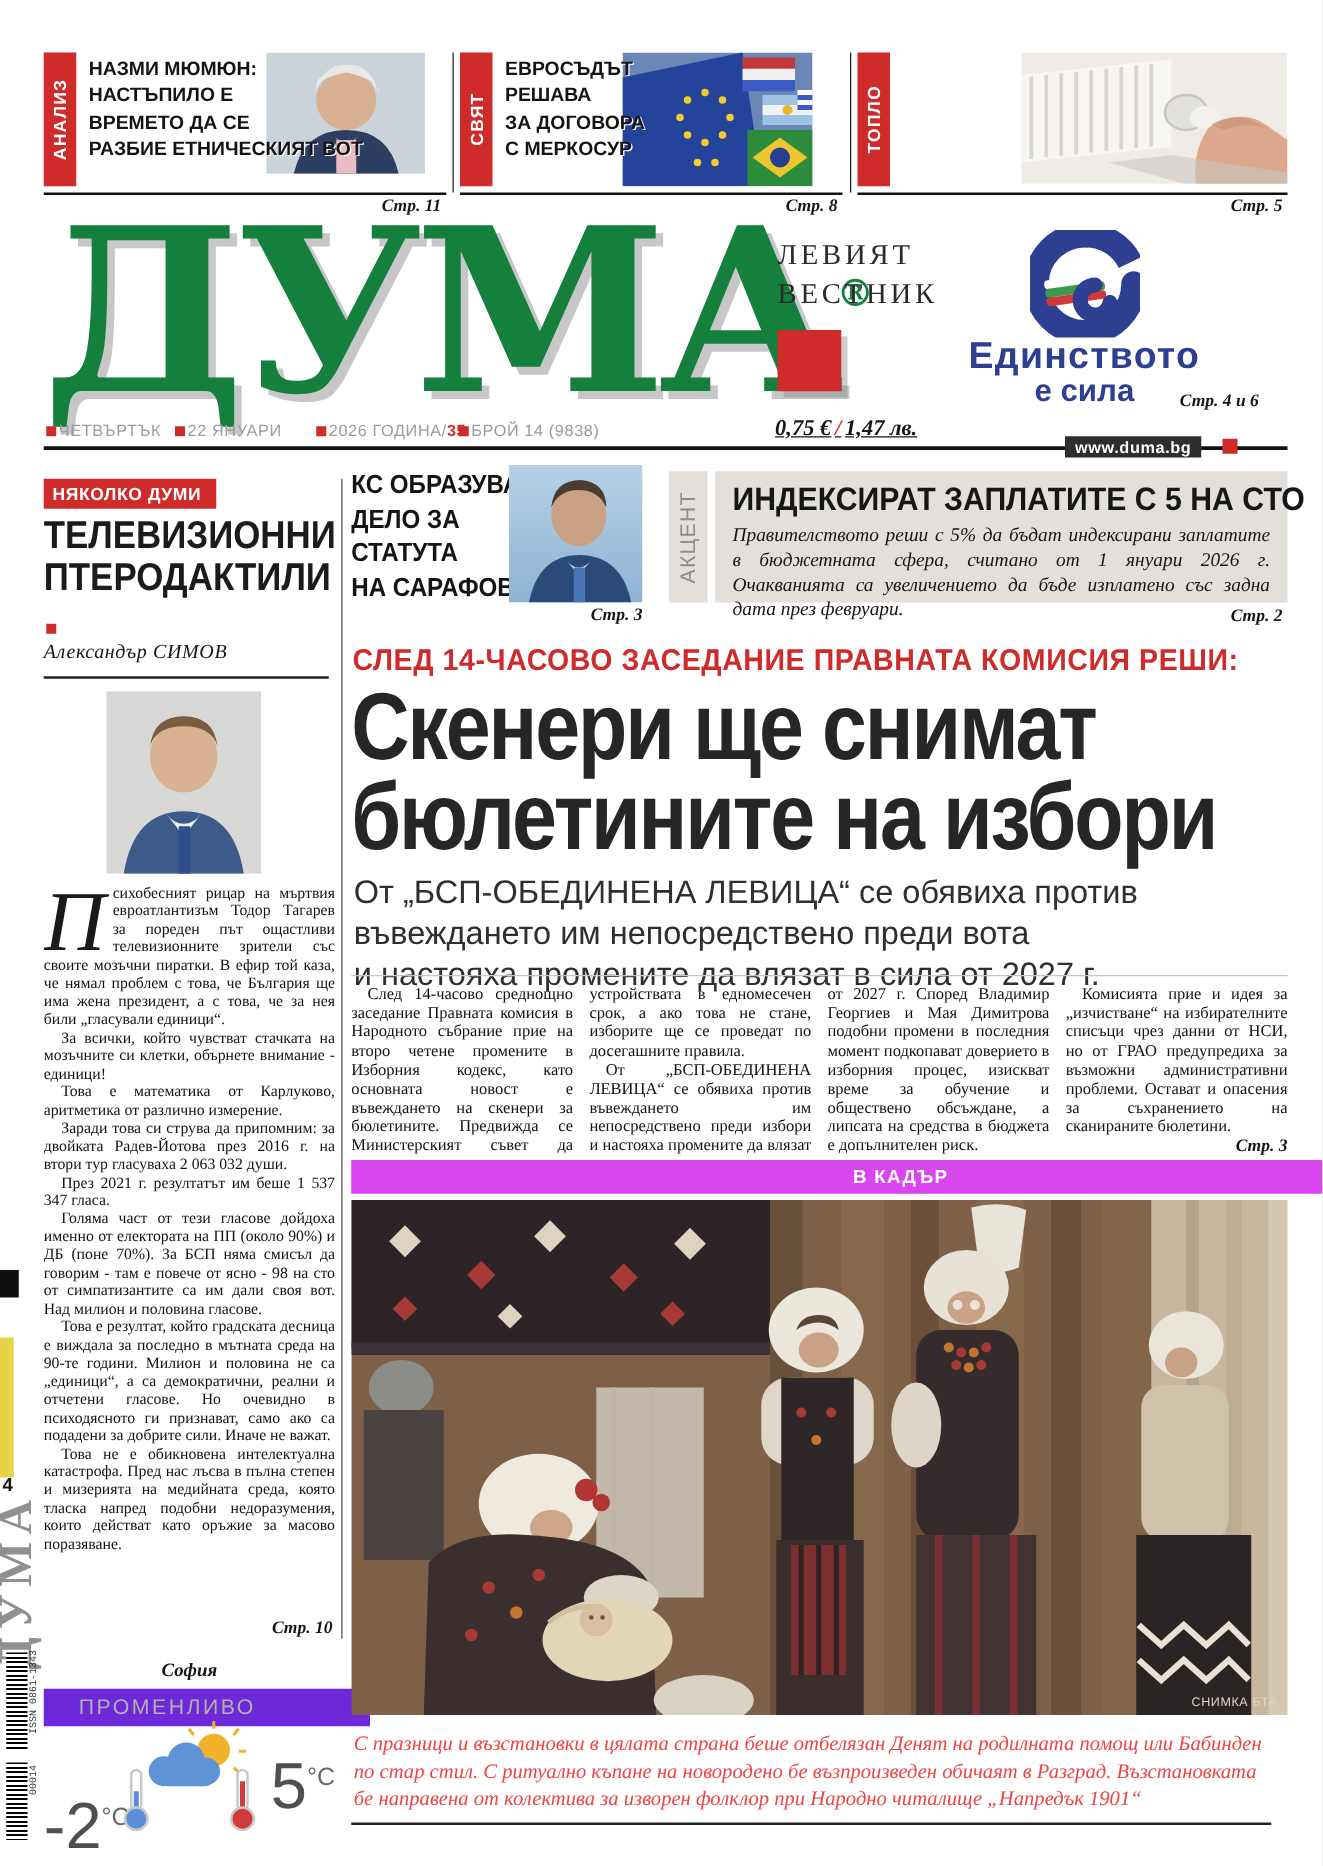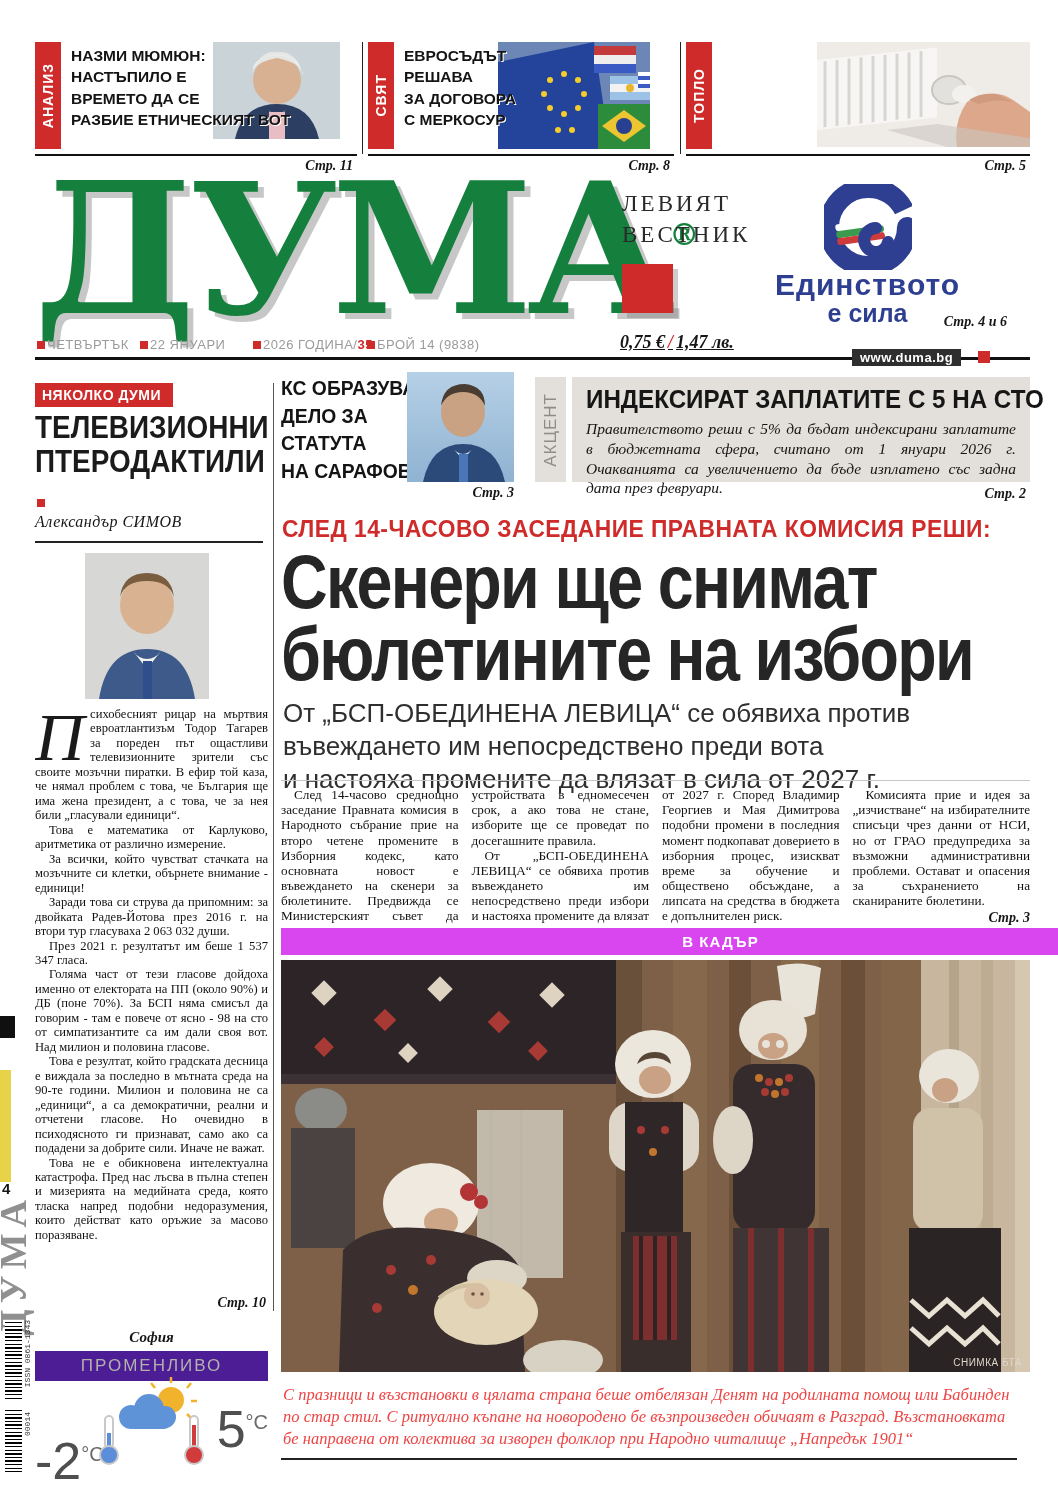--- a/index.html
+++ b/index.html
@@ -62,22 +62,22 @@
   .op-hr{position:absolute;left:0;top:158px;width:228px;height:2px;background:#222;}
   .op-photo{position:absolute;left:50px;top:170px;}
   .op-body{position:absolute;left:0;top:324px;width:233px;height:588px;overflow:hidden;
       font:12.6px/1.15 "Liberation Serif",serif;text-align:justify;color:#121212;}
   .op-body p{margin:0;text-indent:14px;}
   .op-body p.first{text-indent:0;}
   .dropcap{float:left;font:italic 68px/0.76 "Liberation Serif",serif;margin:5px 6px 0 0;color:#1a1a1a;}
   .op-page{position:absolute;right:2px;top:912px;text-align:right;}
   .wx-city{position:absolute;left:0;top:946px;width:100%;text-align:center;
       font:bold italic 15px "Liberation Serif",serif;}
-  .wx-cond{position:absolute;left:0;top:968px;width:100%;height:30px;background:#4c1d95;
-      color:#b3b1ac;text-align:center;font:17px/30px "Liberation Sans",sans-serif;letter-spacing:2px;}
+  .wx-cond{position:absolute;left:0;top:968px;width:100%;height:30px;background:#6d28d9;
+      color:#b3b1ac;text-align:left;font:17px/30px "Liberation Sans",sans-serif;letter-spacing:2px;padding-left:28px;}
   .wx-row{position:absolute;left:0;top:1008px;width:233px;height:85px;}
   .wx-temp{position:absolute;font:52px "Liberation Sans",sans-serif;color:#4f4f4f;top:8px;}
   .wx-temp sup{font-size:20px;color:#6a6a6a;}
   .wx-low{left:0;margin-top:32px;} .wx-high{right:0;top:8px;}
   .wx-tblue{position:absolute;left:62px;top:22px;}
   .wx-tred{position:absolute;right:62px;top:22px;}
   .wx-cloud{position:absolute;left:72px;top:-16px;}
 
   
   .edge-blk{position:absolute;left:0;top:1016px;width:15px;height:22px;background:#101010;}
@@ -298,22 +298,22 @@
     <svg class="op-photo" width="124" height="146">
       <rect width="124" height="146" fill="#d7d7d5"></rect>
       <ellipse cx="62" cy="52" rx="27" ry="29" fill="#d9b292"></ellipse>
       <path d="M35 44 Q38 20 62 20 Q86 20 89 44 Q84 28 62 28 Q40 28 35 44Z" fill="#7a5c3e"></path>
       <path d="M14 146 Q22 96 62 96 Q102 96 110 146Z" fill="#3d5a8a"></path>
       <path d="M48 98 L62 116 L76 98 Q70 106 62 106 Q54 106 48 98Z" fill="#f2f2f0"></path>
       <rect x="58" y="108" width="9" height="38" fill="#2e4f8c"></rect>
     </svg>
     <div class="op-body">
       <p class="first"><span class="dropcap">П</span><span>сихобесният рицар на мъртвия евроатлантизъм Тодор Тагарев за пореден път ощастливи телевизионните зрители със своите мозъчни пиратки. В ефир той каза, че нямал проблем с това, че България ще има жена президент, а с това, че за нея били „гласували единици“.</span></p>
+      <p>За всички, който чувстват стачката на мозъчните си клетки, обърнете внимание - единици!</p>
       <p>Това е математика от Карлуково, аритметика от различно измерение.</p>
-      <p>За всички, който чувстват стачката на мозъчните си клетки, обърнете внимание - единици!</p>
       <p>Заради това си струва да припомним: за двойката Радев-Йотова през 2016 г. на втори тур гласуваха 2 063 032 души.</p>
       <p>През 2021 г. резултатът им беше 1 537 347 гласа.</p>
       <p>Голяма част от тези гласове дойдоха именно от електората на ПП (около 90%) и ДБ (поне 70%). За БСП няма смисъл да говорим - там е повече от ясно - 98 на сто от симпатизантите са им дали своя вот. Над милион и половина гласове.</p>
       <p>Това е резултат, който градската десница е виждала за последно в мътната среда на 90-те години. Милион и половина не са „единици“, а са демократични, реални и отчетени гласове. Но очевидно в психодясното ги признават, само ако са подадени за добрите сили. Иначе не важат.</p>
       <p>Това не е обикновена интелектуална катастрофа. Пред нас лъсва в пълна степен и мизерията на медийната среда, която тласка напред подобни недоразумения, които действат като оръжие за масово поразяване.</p>
     </div>
     <div class="op-page pageref">Стр. 10</div>
 
     <div class="wx-city">София</div>
     <div class="wx-cond">ПРОМЕНЛИВО</div>

